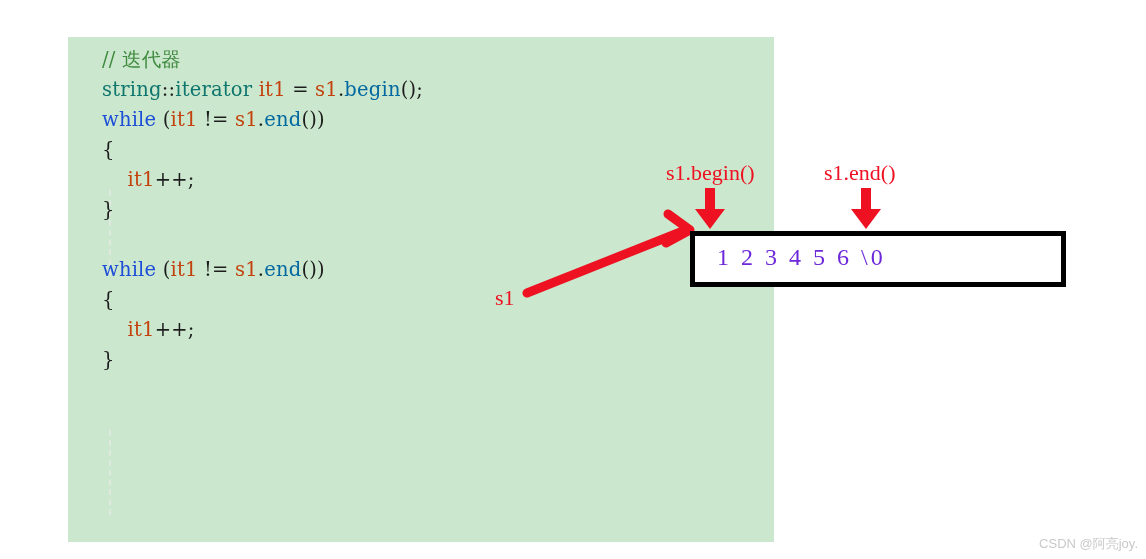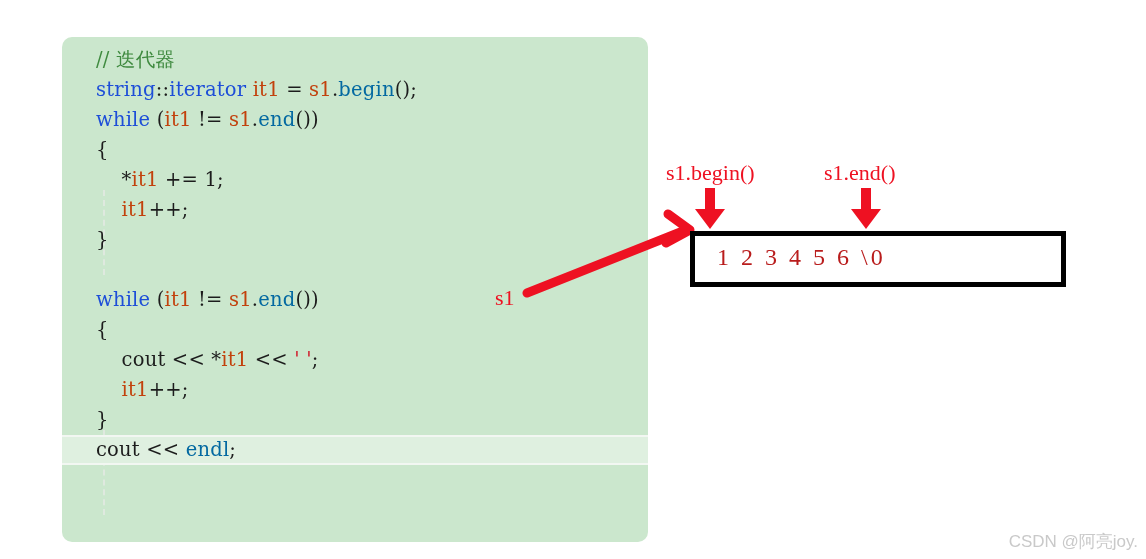--- a/index.html
+++ b/index.html
@@ -11,27 +11,26 @@
     width: 1146px;
     height: 559px;
     position: relative;
     overflow: hidden;
     font-family: "Liberation Serif", "DejaVu Serif", serif;
   }
 
   
   #code-block {
     position: absolute;
-    left: 62px;
+    left: 68px;
     top: 37px;
-    width: 586px;
+    width: 706px;
     height: 505px;
     background: #cbe7cd;
     overflow: hidden;
-    border-radius: 10px;
   }
   #code-lines {
     position: absolute;
     left: 0;
     top: 8px;
     width: 100%;
   }
   .code-line {
     height: 30px;
     line-height: 30px;
@@ -63,21 +62,21 @@
     position: absolute;
     left: 41px;
     top: 393px;
     width: 0px;
     height: 85px;
     border-left: 2px dashed #dfe9df;
   }
 
   
   .t-comment  { color: #3f8a3f; }
-  .t-type     { color: #1d4ed8; }
+  .t-type     { color: #0f766e; }
   .t-keyword  { color: #1d4ed8; }
   .t-var      { color: #c2410c; }
   .t-func     { color: #0369a1; }
   .t-plain    { color: #1c1c1c; }
   .t-string   { color: #d0202e; }
 
   
   #annotation-layer {
     position: absolute;
     left: 0; top: 0;
@@ -106,56 +105,53 @@
     border: 5px solid #000000;
     background: #ffffff;
     box-sizing: border-box;
   }
   #memory-box-content {
     position: absolute;
     left: 22px;
     top: 8px;
     font-family: "Liberation Serif", "DejaVu Serif", serif;
     font-size: 24px;
-    color: #b91c1c;
+    color: #6d28d9;
     letter-spacing: 3px;
     white-space: pre;
   }
 
   #watermark {
     position: absolute;
     right: 8px;
     bottom: 6px;
     color: #c9c9c9;
     font-family: "Liberation Sans", sans-serif;
-    font-size: 17px;
+    font-size: 13px;
     white-space: nowrap;
   }
 </style>
 </head>
 <body>
 
 <div id="code-block">
   <div id="indent-guide-1"></div>
   <div id="indent-guide-2"></div>
   <div id="code-lines">
       <div class="code-line"><span class="t-comment">// 迭代器</span></div>
       <div class="code-line"><span class="t-type">string</span><span class="t-plain">::</span><span class="t-type">iterator</span><span class="t-plain"> </span><span class="t-var">it1</span><span class="t-plain"> = </span><span class="t-var">s1</span><span class="t-plain">.</span><span class="t-func">begin</span><span class="t-plain">();</span></div>
       <div class="code-line"><span class="t-keyword">while</span><span class="t-plain"> (</span><span class="t-var">it1</span><span class="t-plain"> != </span><span class="t-var">s1</span><span class="t-plain">.</span><span class="t-func">end</span><span class="t-plain">())</span></div>
       <div class="code-line"><span class="t-plain">{</span></div>
-      <div class="code-line"><span class="t-plain">    *</span><span class="t-var">it1</span><span class="t-plain"> += 1;</span></div>
       <div class="code-line"><span class="t-plain">    </span><span class="t-var">it1</span><span class="t-plain">++;</span></div>
       <div class="code-line"><span class="t-plain">}</span></div>
       <div class="code-line">&nbsp;</div>
       <div class="code-line"><span class="t-keyword">while</span><span class="t-plain"> (</span><span class="t-var">it1</span><span class="t-plain"> != </span><span class="t-var">s1</span><span class="t-plain">.</span><span class="t-func">end</span><span class="t-plain">())</span></div>
       <div class="code-line"><span class="t-plain">{</span></div>
-      <div class="code-line"><span class="t-plain">    cout &lt;&lt; *</span><span class="t-var">it1</span><span class="t-plain"> &lt;&lt; </span><span class="t-string">' '</span><span class="t-plain">;</span></div>
       <div class="code-line"><span class="t-plain">    </span><span class="t-var">it1</span><span class="t-plain">++;</span></div>
       <div class="code-line"><span class="t-plain">}</span></div>
-      <div class="code-line highlight"><span class="t-plain">cout &lt;&lt; </span><span class="t-func">endl</span><span class="t-plain">;</span></div>
     </div>
 </div>
 
 <div id="annotation-layer">
 
   <svg width="1146" height="559" style="position:absolute;left:0;top:0;">
 
     <g>
       <line x1="527" y1="293" x2="683" y2="231" stroke="#ee1122" stroke-width="9" stroke-linecap="round"></line>
       <polyline points="668,214 690,230 666,243" fill="none" stroke="#ee1122" stroke-width="9" stroke-linecap="round" stroke-linejoin="round"></polyline>

